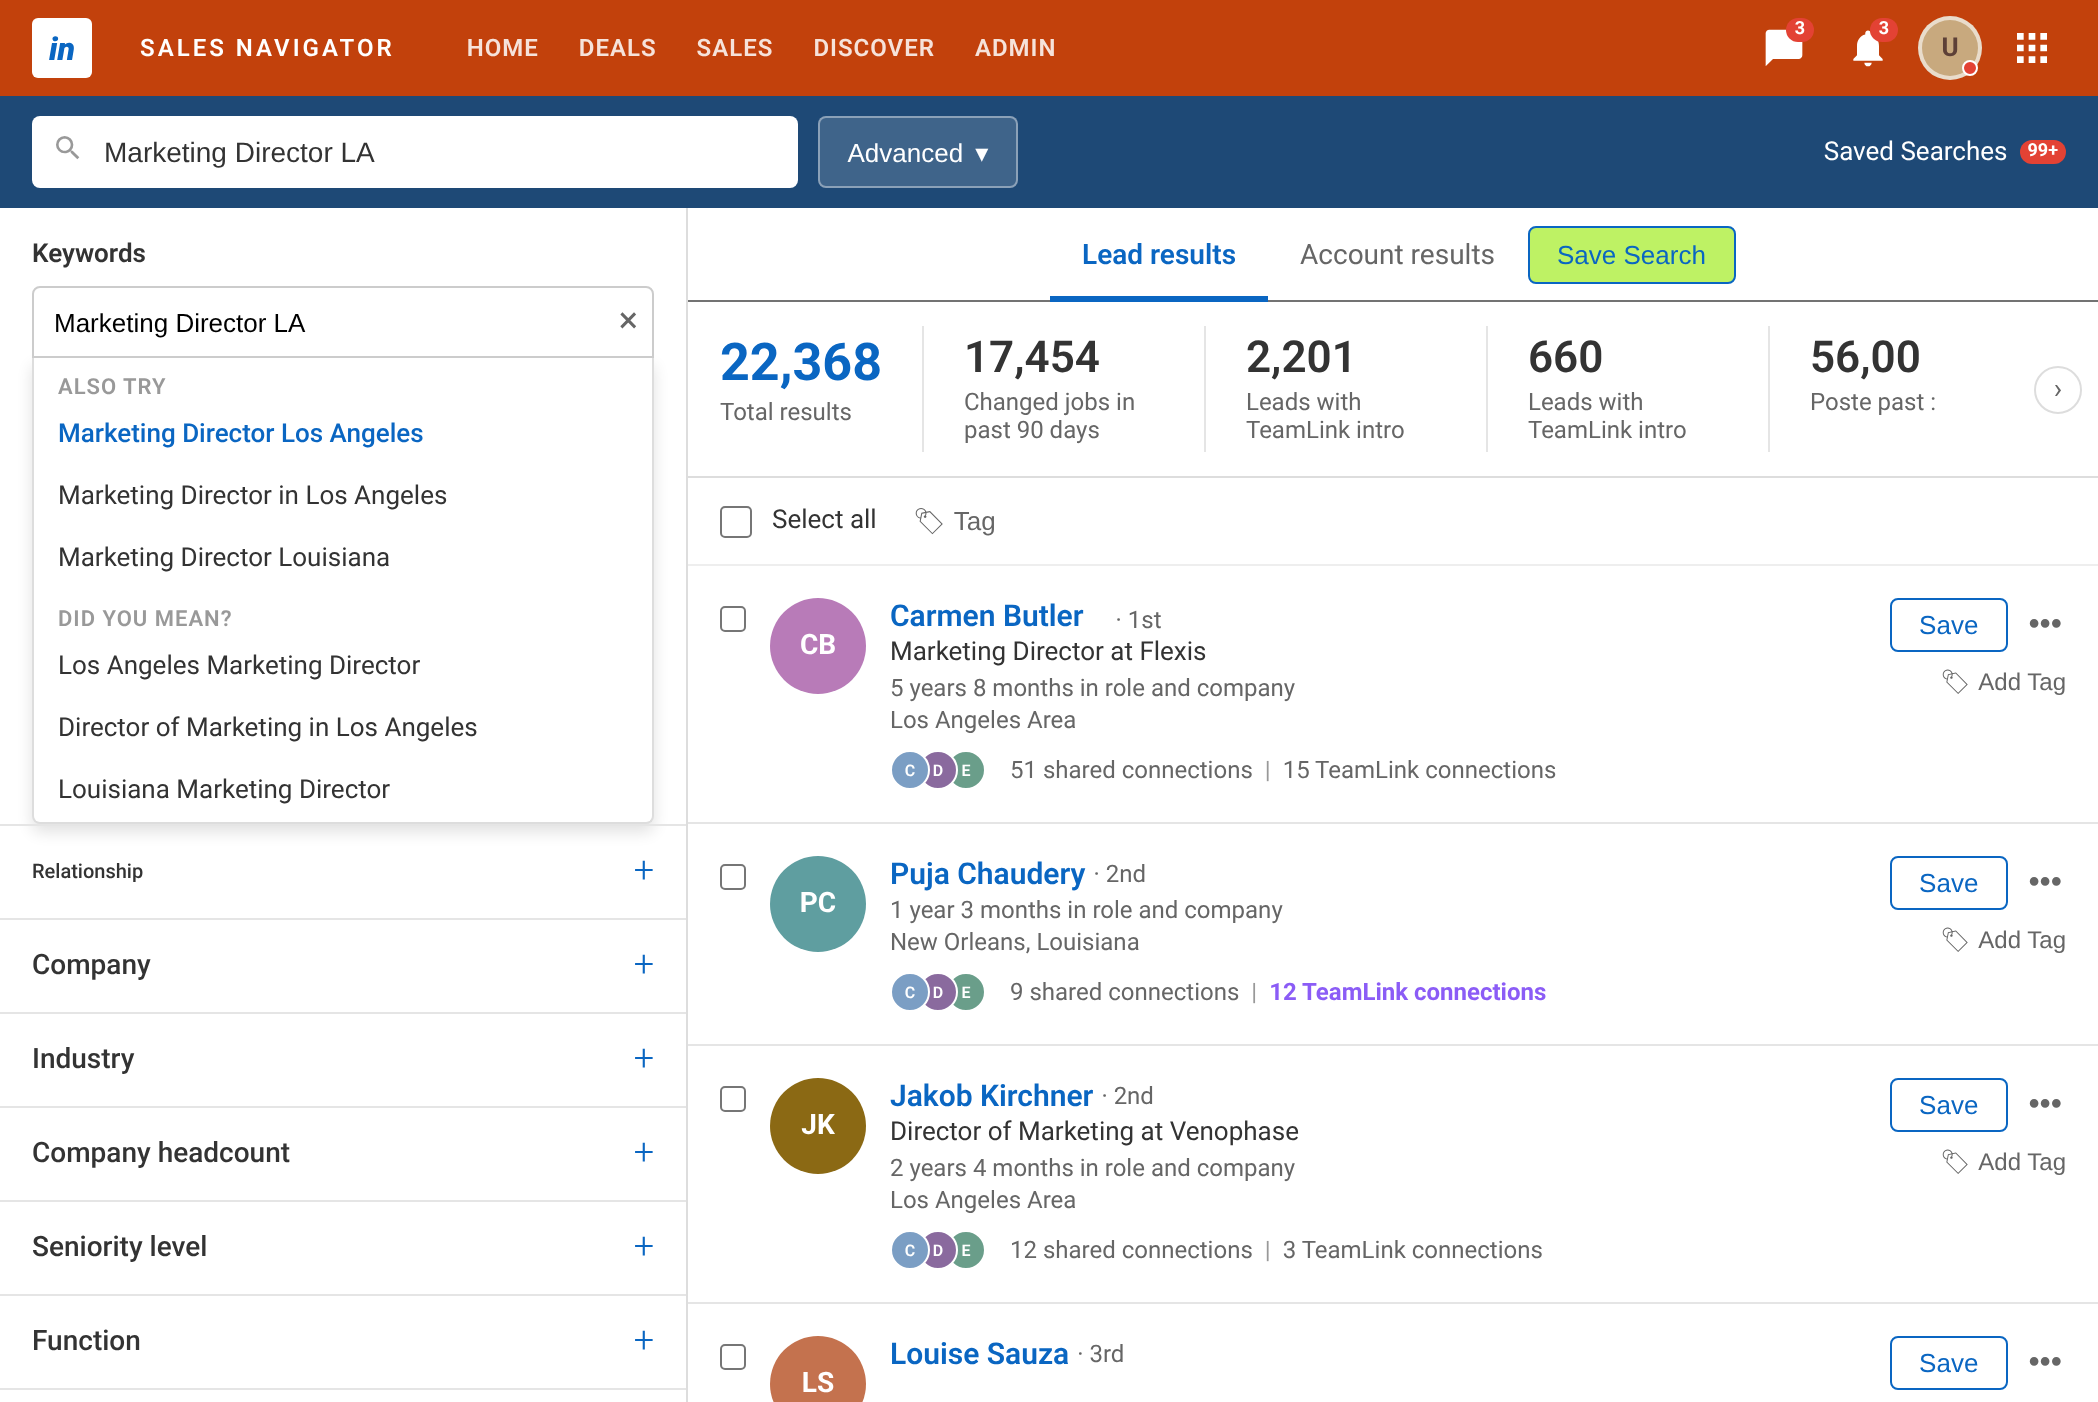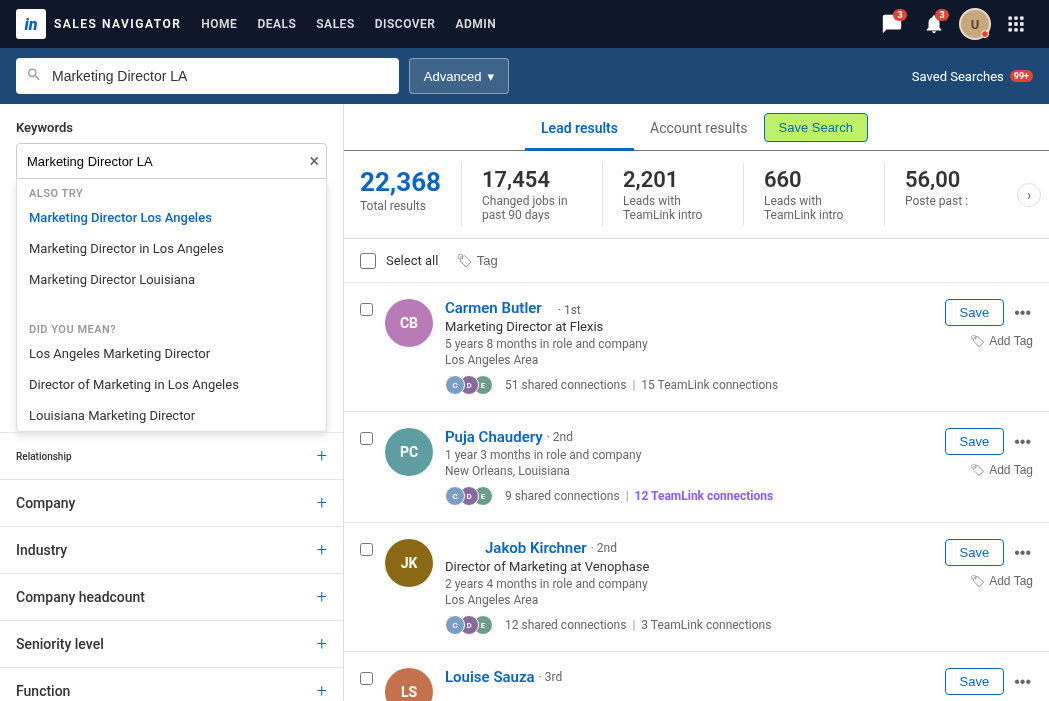--- a/index.html
+++ b/index.html
@@ -1,21 +1,21 @@
 <!DOCTYPE html>
 <html><head>
   <meta charset="utf-8">
   <style>
     * { box-sizing: border-box; margin: 0; padding: 0; }
     body { font-family: -apple-system, BlinkMacSystemFont, 'Segoe UI', Roboto, sans-serif; background: #f3f2ef; font-size: 14px; color: #333; }
   </style>
 </head>
 <body>
 
-<nav style="background:#0f172a; height:48px; display:flex; align-items:center; padding:0 16px; gap:8px;">
+<nav style="background:#c2410c; height:48px; display:flex; align-items:center; padding:0 16px; gap:24px;">
   <div style="background:white; border-radius:3px; width:30px; height:30px; display:flex; align-items:center; justify-content:center; flex-shrink:0;">
     <span style="color:#0a66c2; font-weight:900; font-style:italic; font-size:16px;">in</span>
   </div>
   <span style="color:white; font-size:12px; font-weight:600; letter-spacing:1.5px;">SALES NAVIGATOR</span>
   <nav style="display:flex; gap:20px; margin-left:12px;">
     <a style="color:rgba(255,255,255,0.85); font-size:12px; font-weight:600; letter-spacing:0.5px; text-decoration:none; cursor:pointer;">HOME</a>
     <a style="color:rgba(255,255,255,0.85); font-size:12px; font-weight:600; letter-spacing:0.5px; text-decoration:none; cursor:pointer;">DEALS</a>
     <a style="color:rgba(255,255,255,0.85); font-size:12px; font-weight:600; letter-spacing:0.5px; text-decoration:none; cursor:pointer;">SALES</a>
     <a style="color:rgba(255,255,255,0.85); font-size:12px; font-weight:600; letter-spacing:0.5px; text-decoration:none; cursor:pointer;">DISCOVER</a>
     <a style="color:rgba(255,255,255,0.85); font-size:12px; font-weight:600; letter-spacing:0.5px; text-decoration:none; cursor:pointer;">ADMIN</a>
@@ -75,21 +75,21 @@
       <div style="position:relative;">
         <input type="text" style="width: 100%; height: 36px; border: 1px solid rgb(204, 204, 204); border-radius: 4px 4px 0px 0px; padding: 0px 32px 0px 10px; font-size: 13px; outline: none;" value="Marketing Director LA">
         <span style="position:absolute; right:8px; top:50%; transform:translateY(-50%); cursor:pointer; color:#666; font-size:18px; line-height:1;">×</span>
       </div>
 
       <div style="background:white; border:1px solid #ddd; border-top:none; box-shadow:0 4px 8px rgba(0,0,0,0.12); border-radius:0 0 4px 4px;">
         <div style="padding:8px 12px 2px; font-size:11px; font-weight:600; color:#999; text-transform:uppercase; letter-spacing:0.5px;">Also try</div>
         <div style="padding:8px 12px; font-size:13px; cursor:pointer; color:#0a66c2; font-weight:500;">Marketing Director Los Angeles</div>
         <div style="padding:8px 12px; font-size:13px; cursor:pointer; color:#333;">Marketing Director in Los Angeles</div>
         <div style="padding:8px 12px; font-size:13px; cursor:pointer; color:#333;">Marketing Director Louisiana</div>
-        <div style="padding:8px 12px 2px; font-size:11px; font-weight:600; color:#999; text-transform:uppercase; letter-spacing:0.5px;margin-top:20px;">Did you mean?</div>
+        <div style="padding:8px 12px 2px; font-size:11px; font-weight:600; color:#999; text-transform:uppercase; letter-spacing:0.5px;">Did you mean?</div>
         <div style="padding:8px 12px; font-size:13px; cursor:pointer; color:#333;">Los Angeles Marketing Director</div>
         <div style="padding:8px 12px; font-size:13px; cursor:pointer; color:#333;">Director of Marketing in Los Angeles</div>
         <div style="padding:8px 12px; font-size:13px; cursor:pointer; color:#333;">Louisiana Marketing Director</div>
       </div>
     </div>
 
     <div id="filter-sections-container">
     <div style="border-top: 1px solid rgb(229, 229, 229); padding: 14px 16px; display: flex; align-items: center; justify-content: space-between; cursor: pointer;">
     <span style="font-size:10px; font-weight:500; color:#333;">Relationship</span>
     <span style="color:#0a66c2; font-size:18px; line-height:1; font-weight:300;">+</span>
@@ -236,21 +236,21 @@
       <button style="display:flex; align-items:center; gap:4px; background:none; border:none; color:#666; font-size:12px; cursor:pointer;">
         <span>🏷</span>
         <span>Add Tag</span>
       </button>
     </div>
   </div>
         <div style="background: white; border-bottom: 1px solid rgb(229, 229, 229); padding: 16px; display: flex; gap: 12px; align-items: flex-start;">
     <input type="checkbox" style="margin-top: 4px; flex-shrink: 0; cursor: pointer;">
     <div style="width:48px; height:48px; border-radius:50%; flex-shrink:0; background:#8b6914; display:flex; align-items:center; justify-content:center; font-weight:700; font-size:14px; color:white;">JK</div>
     <div style="flex:1;">
-      <div style="display:flex; align-items:center; gap:4px; margin-bottom:2px;margin-left:40px;">
+      <div style="display:flex; align-items:center; gap:4px; margin-bottom:2px;">
         <span style="color:#0a66c2; font-weight:600; font-size:15px; cursor:pointer;">Jakob Kirchner</span>
         <span style="font-size:12px; color:#666;">· 2nd</span>
       </div>
       <div style="font-size:13px; color:#333; margin-bottom:3px;">Director of Marketing at Venophase</div>
       <div style="font-size:12px; color:#666; margin-bottom:2px;">2 years 4 months in role and company</div>
       <div style="font-size:12px; color:#666;">Los Angeles Area</div>
 
     <div style="display:flex; align-items:center; gap:4px; margin-top:8px;">
       <div style="display:flex;">
         <div style="width:20px; height:20px; border-radius:50%; background:#7b9ec4; border:1px solid white; margin-right:-6px; display:flex; align-items:center; justify-content:center; font-size:8px; color:white; font-weight:600; z-index:3; position:relative;">C</div>

